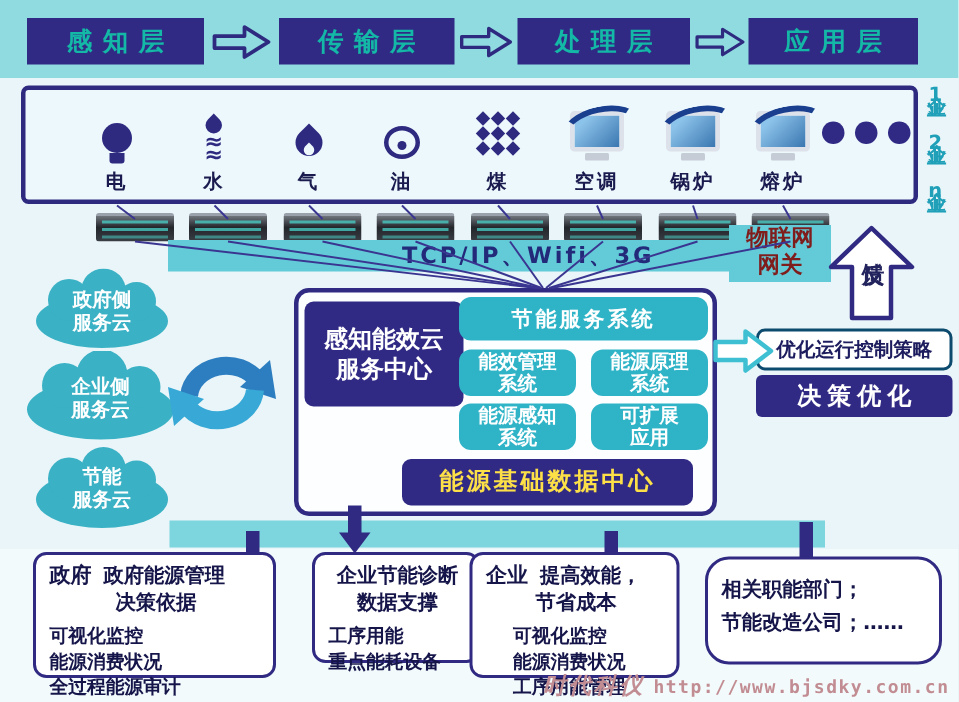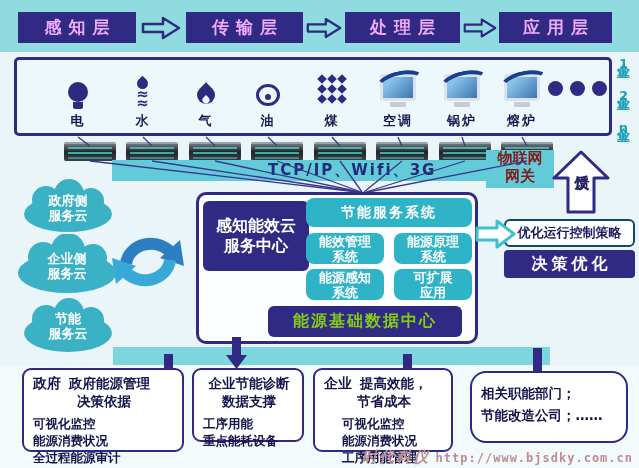--- a/index.html
+++ b/index.html
@@ -4,21 +4,21 @@
 <style>
   * { margin:0; padding:0; box-sizing:border-box; }
   body { font-family:"DejaVu Sans", sans-serif; background:#dfeef2; }
   #canvas { position:relative; width:639px; height:468px; background:#e9f5f8; overflow:hidden; }
 
   
   .top-strip   { position:absolute; left:0; top:0; width:639px; height:52px; background:#8fdbe0; }
   .bottom-area { position:absolute; left:0; top:366px; width:639px; height:102px; background:#f3fafc; }
 
   
-  .layer-box { position:absolute; top:12px; height:31px; background:#312a85; color:#f0abfc;
+  .layer-box { position:absolute; top:12px; height:31px; background:#312a85; color:#14b8a6;
     display:flex; align-items:center; justify-content:center; font-size:17px; font-weight:bold;
     letter-spacing:7px; text-indent:7px; }
   .hdr-arrow { position:absolute; top:16px; height:24px; }
 
   
   .device-box { position:absolute; left:14px; top:57px; width:598px; height:79px;
     background:#ecf8fc; border:3px solid #2e2a80; border-radius:5px; }
   .device { position:absolute; top:66px; width:64px; text-align:center; }
   .device .dicon { height:44px; display:flex; align-items:flex-end; justify-content:center; }
   .device .dlabel { font-size:13px; font-weight:bold; color:#1a1a4e; margin-top:2px; letter-spacing:2px; }
@@ -73,21 +73,21 @@
   
   .main-box { position:absolute; left:196px; top:192px; width:282px; height:152px;
     background:#fdfeff; border:3px solid #302a82; border-radius:10px; }
   .title-box { position:absolute; left:203px; top:201px; width:106px; height:70px; background:#312a85; border-radius:6px;
     color:#fff; font-weight:bold; font-size:16px; display:flex; flex-direction:column; justify-content:center; align-items:center; line-height:20px; }
   .sys { position:absolute; background:#2fb3c7; border-radius:8px; color:#fff; font-weight:bold;
     display:flex; flex-direction:column; align-items:center; justify-content:center; }
   .sys-top { left:306px; top:198px; width:166px; height:29px; font-size:14px; letter-spacing:2px; }
   .sys-s { font-size:13px; line-height:15px; width:78px; height:31px; }
   .dc-box { position:absolute; left:268px; top:306px; width:194px; height:31px; background:#312a85; border-radius:6px;
-    color:#84cc16; font-weight:bold; font-size:16px; letter-spacing:2px; display:flex; align-items:center; justify-content:center; }
+    color:#fde047; font-weight:bold; font-size:16px; letter-spacing:2px; display:flex; align-items:center; justify-content:center; }
 
   
   .strategy { position:absolute; left:504px; top:219px; width:131px; height:28px; background:#fff; border:2px solid #0c4a6e;
     border-radius:6px; color:#1c1c5e; font-size:13px; font-weight:bold; display:flex; align-items:center; justify-content:center; }
   .decision { position:absolute; left:504px; top:250px; width:131px; height:28px; background:#312a85; border-radius:4px;
     color:#fff; font-size:16px; font-weight:bold; letter-spacing:4px; text-indent:4px; display:flex; align-items:center; justify-content:center; }
 
   
   .feedback { position:absolute; left:572px; top:163px; writing-mode:vertical-rl; text-orientation:upright;
     color:#23235e; font-size:15px; font-weight:bold; }
@@ -351,21 +351,21 @@
         <span>政府能源管理</span>
       </div>
     <div class="t2">决策依据</div>
     <div class="items">
       <div>可视化监控</div>
       <div>能源消费状况</div>
       <div>全过程能源审计</div>
     </div>
   </div>
 
-  <div class="bbox" style="left:192px;top:368px;width:112px;height:74px;">
+  <div class="bbox" style="left:208px;top:368px;width:112px;height:74px;">
     <div class="t2">企业节能诊断</div>
     <div class="t2">数据支撑</div>
     <div class="items">
       <div>工序用能</div>
       <div>重点能耗设备</div>
     </div>
   </div>
 
   <div class="bbox" style="left:313px;top:368px;width:140px;height:84px;">
     <div class="hrow">

